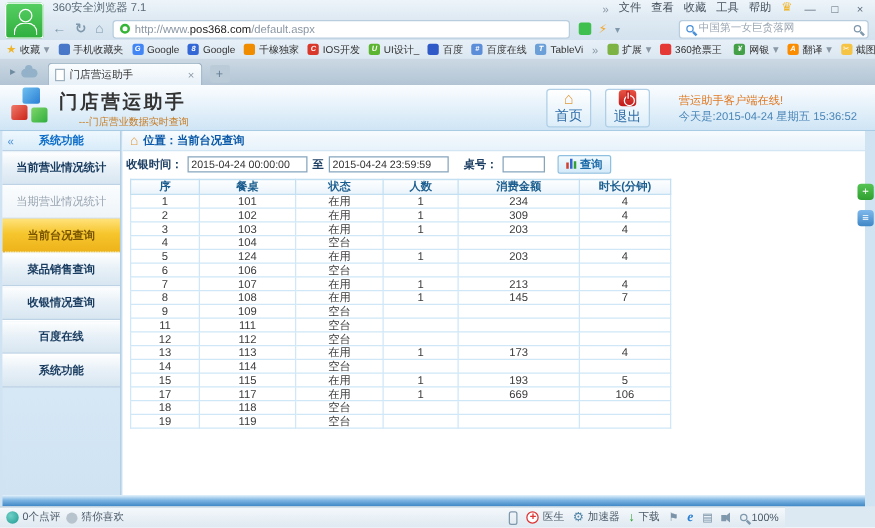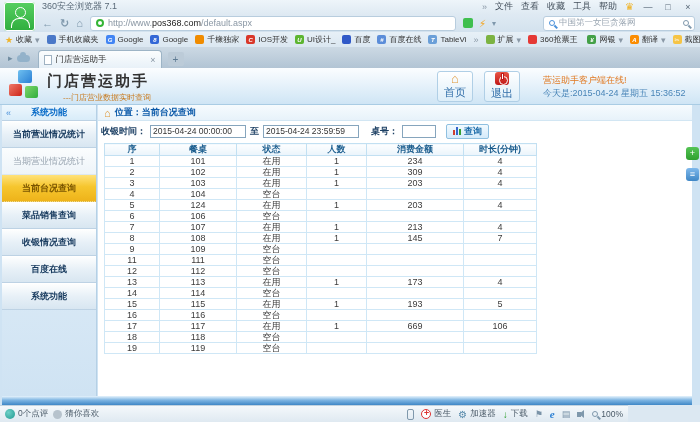--- a/index.html
+++ b/index.html
@@ -478,28 +478,20 @@
           </tr>
           <tr>
             <td>15</td>
             <td>115</td>
             <td>在用</td>
             <td>1</td>
             <td>193</td>
             <td>5</td>
           </tr>
           <tr>
-            <td>16</td>
-            <td>116</td>
-            <td>空台</td>
-            <td></td>
-            <td></td>
-            <td></td>
-          </tr>
-          <tr>
             <td>17</td>
             <td>117</td>
             <td>在用</td>
             <td>1</td>
             <td>669</td>
             <td>106</td>
           </tr>
           <tr>
             <td>18</td>
             <td>118</td>

